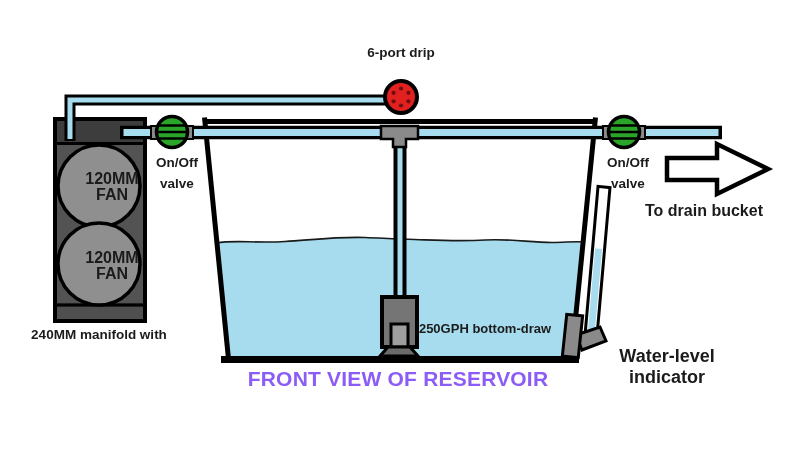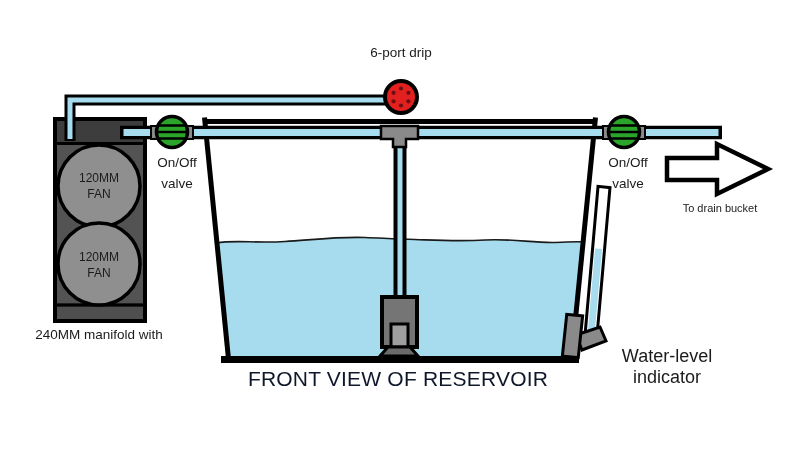--- a/index.html
+++ b/index.html
@@ -4,36 +4,36 @@
 <style>
   html,body{margin:0;padding:0}
   body{
     width:800px;height:450px;position:relative;overflow:hidden;
     background:#ffffff;
     font-family:"Liberation Sans", sans-serif;
   }
   svg{position:absolute;left:0;top:0}
   .lbl{
     position:absolute;
-    font-weight:normal;
+    font-weight:bold;
     color:#1b1b1b;
     text-align:center;
   }
   .lbl div{white-space:nowrap}
   .manifold-lbl {left:336px;top:43px;width:130px;font-size:13.5px;line-height:19px}
   .valve-l-lbl  {left:130px;top:152px;width:94px;font-size:13.5px;line-height:21px}
   .valve-r-lbl  {left:581px;top:152px;width:94px;font-size:13.5px;line-height:21px}
-  .drain-lbl    {left:640px;top:202px;width:160px;font-size:11px}
+  .drain-lbl    {left:624px;top:202px;width:160px;font-size:16px}
   .pump-lbl     {left:404px;top:321px;width:162px;font-size:13px;line-height:15.5px}
   .indicator-lbl{left:596px;top:346px;width:142px;font-size:18px}
   .radiator-lbl {left:12px;top:323px;width:174px;font-size:13.5px;line-height:24px}
-  .fan-lbl      {width:84px;font-size:12px;line-height:15.5px;left:57px}
+  .fan-lbl      {width:84px;font-size:16px;line-height:15.5px;left:70px}
   .fan1-lbl{top:171px}
   .fan2-lbl{top:250px}
-  .title-lbl    {left:198px;top:367px;width:400px;font-size:21px;color:#0f172a;letter-spacing:0.2px}
+  .title-lbl    {left:198px;top:367px;width:400px;font-size:21px;color:#8b5cf6;letter-spacing:0.2px}
 </style>
 </head>
 <body>
 
 <svg width="800" height="450" viewBox="0 0 800 450">
 
   <path d="M216.5,243 C235,239.5 255,243.5 285,241.5 C315,239.5 340,236.5 365,237.5
            C385,238.3 395,239 415,239.5 C445,240.6 460,241.5 485,240
            C510,238.5 530,242.5 552,242.5 C565,242.5 575,241 584,242
            L571.8,357.5 L227.8,357.5 Z" fill="#a6dcee"></path>
@@ -133,20 +133,21 @@
 </div>
 
 <div class="lbl valve-r-lbl">
   <div>On/Off</div>
   <div>valve</div>
 </div>
 
 <div class="lbl drain-lbl">To drain bucket</div>
 
 <div class="lbl pump-lbl">
+  <div>250GPH bottom-draw</div>
 </div>
 
 <div class="lbl indicator-lbl">Water-level indicator</div>
 
 <div class="lbl radiator-lbl">
   <div>240MM manifold with</div>
 </div>
 
 <div class="lbl fan-lbl fan1-lbl">
   <div>120MM</div>

